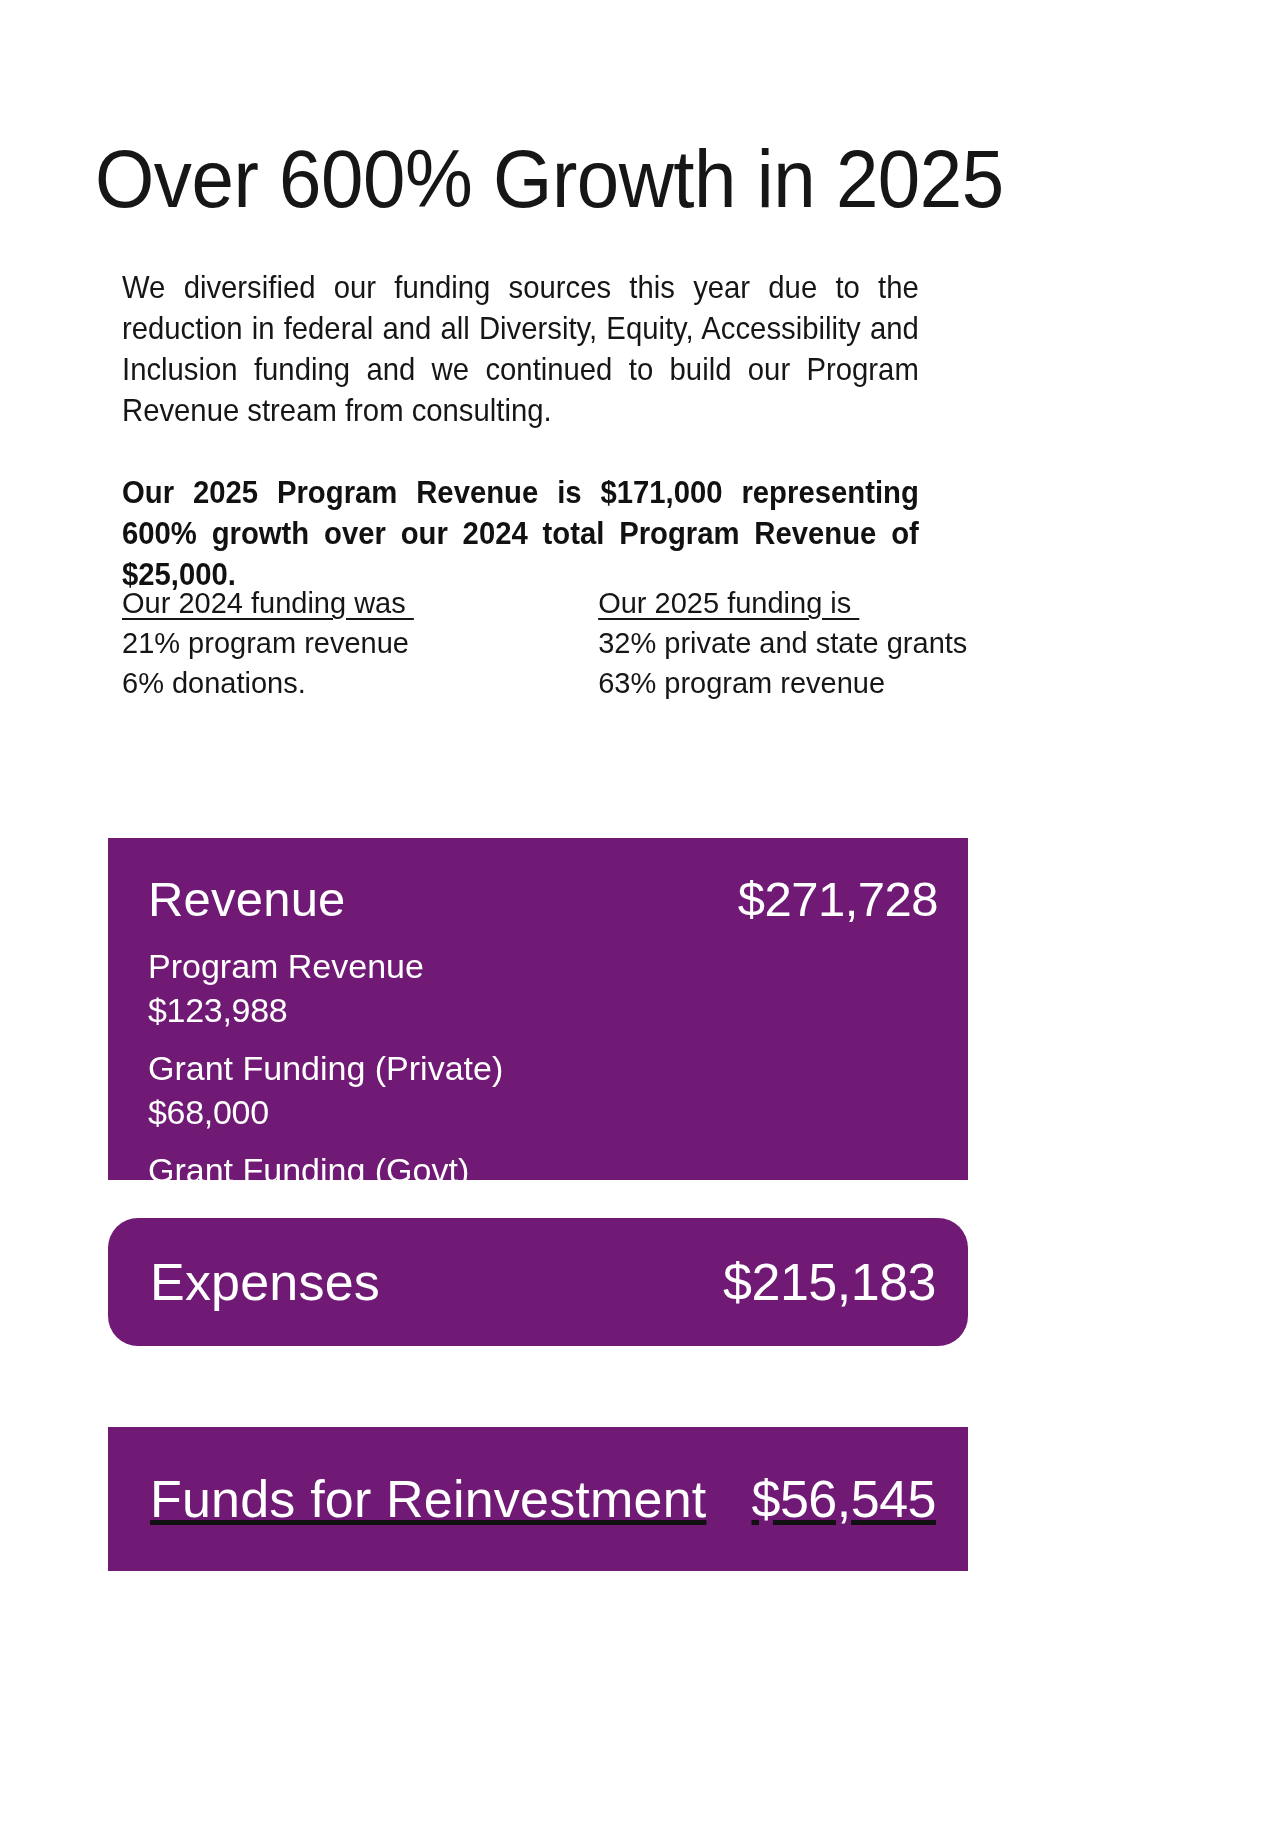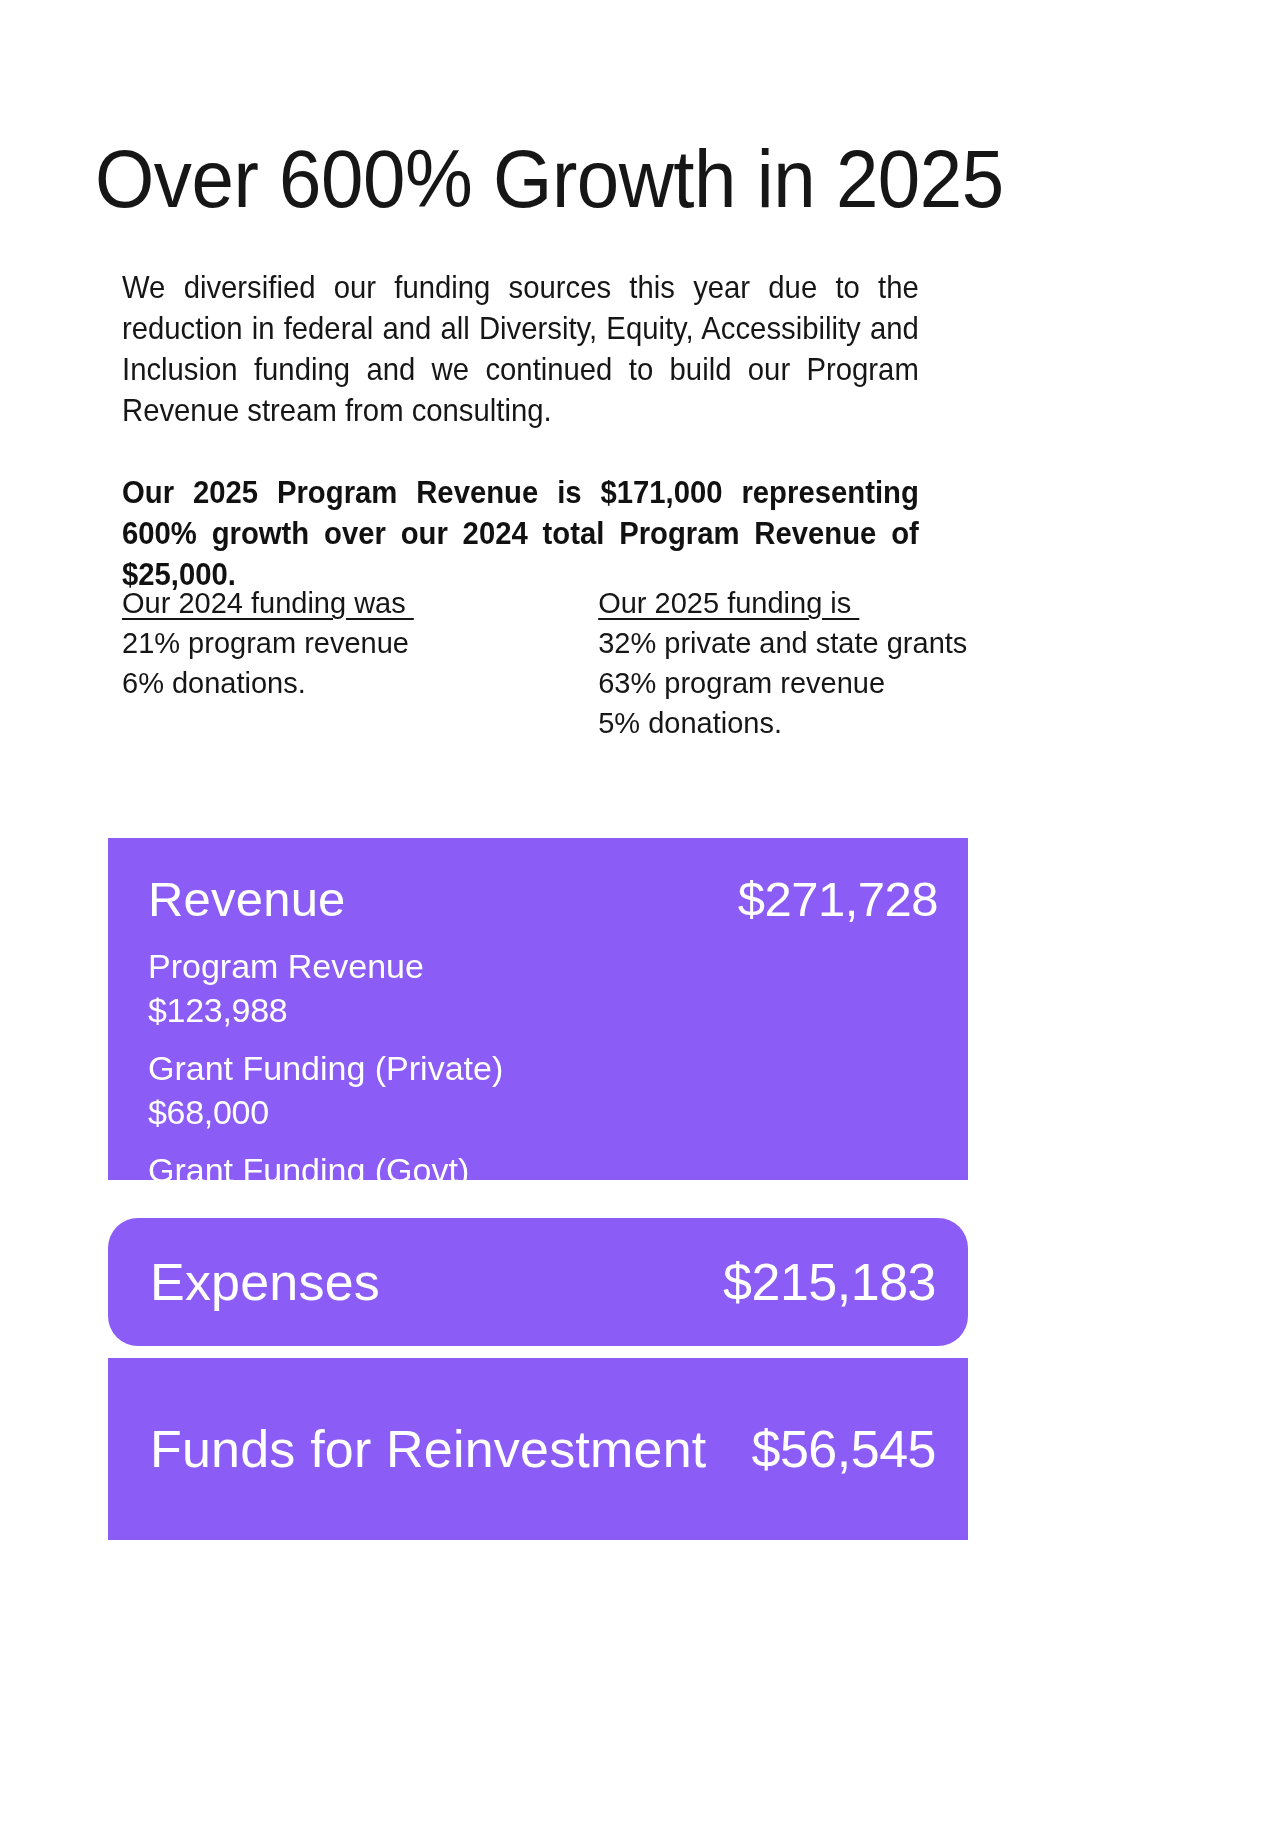--- a/index.html
+++ b/index.html
@@ -104,26 +104,26 @@
     font-weight: 400;
     color: #161616;
     white-space: pre;
   }
 
   
   .card {
     position: absolute;
     left: 108px;
     width: 860px;
-    background: #8b5cf6;
+    background: #701a75;
     box-sizing: border-box;
   }
   .card-revenue { top: 838px; height: 342px; padding: 30px 30px 18px 40px; }
   .card-expenses { top: 1218px; height: 128px; border-radius: 30px; }
-  .card-funds { top: 1358px; height: 182px; }
+  .card-funds { top: 1427px; height: 144px; text-decoration: underline; }
 
   .card-row {
     display: flex;
     align-items: baseline;
     justify-content: space-between;
     color: #ffffff;
   }
 
   .row-main-label {
     font-family: "Liberation Sans Narrow", "Liberation Sans", sans-serif;
@@ -195,21 +195,20 @@
   <div class="funding">
     <div class="fund-col">
       <div class="fund-head">Our 2024 funding was </div>
       <div class="fund-line">21% program revenue</div>
       <div class="fund-line">6% donations.</div>
     </div>
     <div class="fund-col right">
       <div class="fund-head">Our 2025 funding is </div>
       <div class="fund-line">32% private and state grants</div>
       <div class="fund-line">63% program revenue</div>
-      <div class="fund-line">5% donations.</div>
     </div>
   </div>
 
   <div class="card card-revenue">
     <div class="card-row">
       <span class="row-main-label">Revenue</span>
       <span class="row-main-value">$271,728</span>
     </div>
     <div class="card-row row-sub">
       <span class="row-sub-label">Program Revenue</span>

